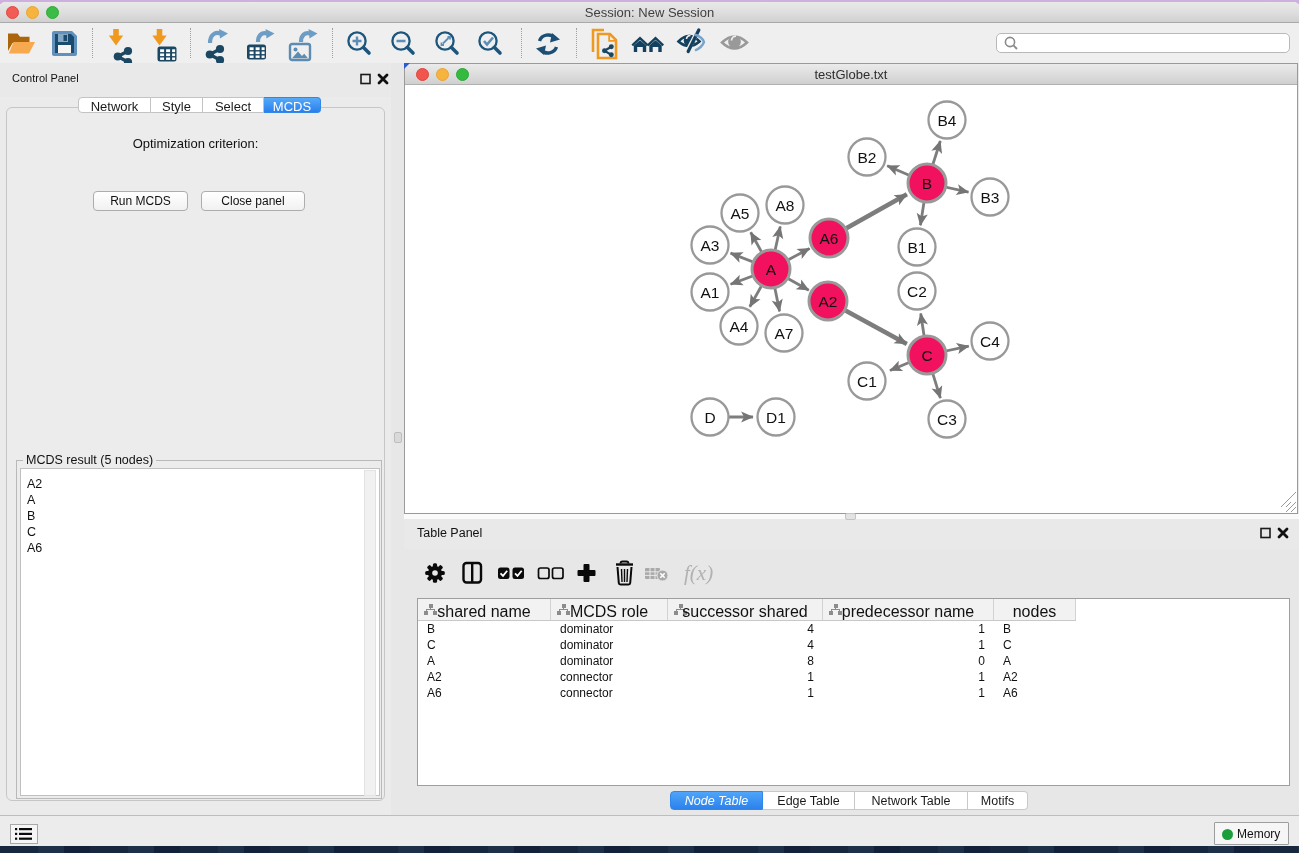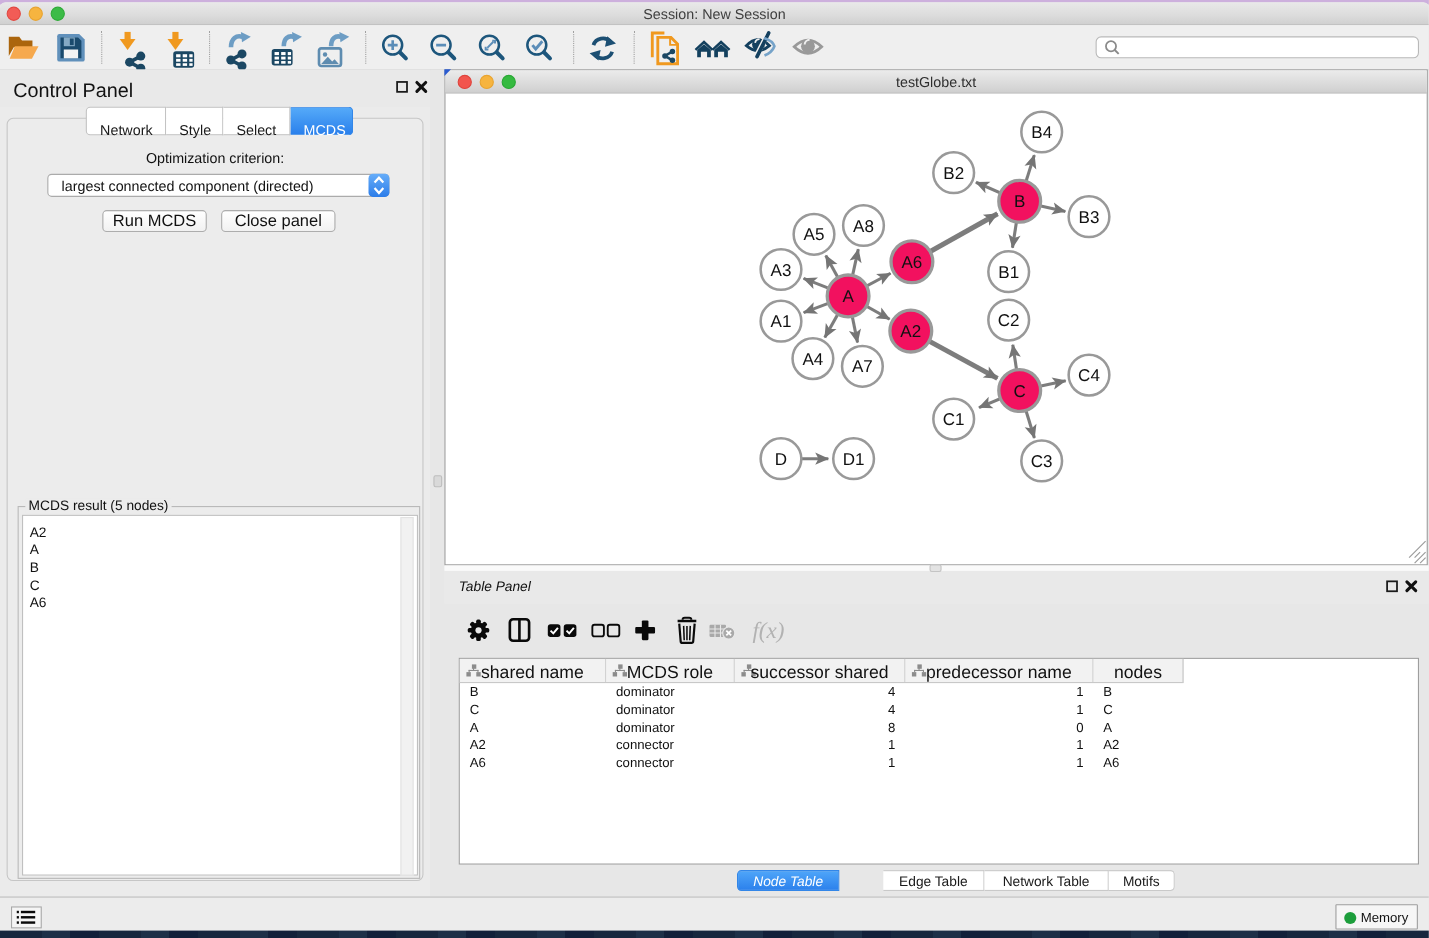--- a/index.html
+++ b/index.html
@@ -12,47 +12,47 @@
     background:linear-gradient(#e9e9e9,#dcdcdc 60%,#d0d0d0); border-bottom:1px solid #a9a9a9;
     border-radius:5px 5px 0 0; }
   #titlebar .title { position:absolute; left:0; right:0; top:3px; text-align:center; font-size:13px; color:#404040; }
   .tl { position:absolute; width:13px; height:13px; border-radius:50%; top:4px; }
   
   #toolbar { position:absolute; left:0; top:21px; width:1299px; height:41px; background:#efefef; border-bottom:1px solid #c2c2c2; }
   .vsep { position:absolute; top:5px; height:30px; width:0; border-left:1px dotted #a0a0a0; }
   #searchbox { position:absolute; left:996px; top:10px; width:294px; height:20px; background:#fff; border:1px solid #b9b9b9; border-radius:5px; }
   
   #cp-head { position:absolute; left:0; top:61px; width:391px; height:34px; background:#e9e9e9; }
-  #cp-head .t { position:absolute; left:12px; top:9px; font-size:18px; color:#111; }
+  #cp-head .t { position:absolute; left:12px; top:9px; font-size:11px; color:#111; }
   #cp-box { position:absolute; left:6px; top:105px; width:379px; height:694px; background:#ececec; border:1px solid #c6c6c6; border-radius:6px; }
   .tabrow { position:absolute; display:flex; height:19px; }
   .tabrow .tab { height:16px; line-height:18px; font-size:13px; text-align:center; color:#1a1a1a;
-     background:#fff; border:1px solid #c3c3c3; border-left:none; padding:12px; }
+     background:#fff; border:1px solid #c3c3c3; border-left:none; padding:0; }
   .tabrow .tab:first-child { border-left:1px solid #c3c3c3; border-radius:4px 0 0 4px; }
   .tabrow .tab:last-child { border-radius:0 4px 4px 0; }
   .tabrow .tab.sel { background:linear-gradient(#55aaf9,#2a80ec); color:#fff; border-color:#3286e8; }
   
   #dd { position:absolute; left:43px; top:156px; width:311px; height:21px; background:#fff; border:1px solid #ababab; border-radius:4px; }
   #dd .txt { position:absolute; left:12px; top:3px; font-size:13px; color:#111; }
   #dd .spin { position:absolute; right:-1px; top:-1px; width:19px; height:21px; border-radius:4px; background:linear-gradient(#66adf9,#2c7de9); }
   .btn { position:absolute; height:20px; background:linear-gradient(#ffffff,#f1f1f1); border:1px solid #adadad; border-radius:4px;
-     font-size:15px; color:#111; text-align:center; line-height:18px; }
+     font-size:12px; color:#111; text-align:center; line-height:18px; }
   
   #fs { position:absolute; left:16px; top:458px; width:366px; height:339px; border:1px solid #b9b9b9; }
   #fs .legend { position:absolute; left:6px; top:-8px; background:#ececec; padding:0 3px; font-size:12.5px; color:#111; }
   #fs .list { position:absolute; left:3px; top:7px; width:360px; height:328px; background:#fff; border:1px solid #c0c0c0; }
   #fs .sb { position:absolute; left:343px; top:1px; width:12px; height:326px; background:#f1f1f1; border:1px solid #e2e2e2; }
   #fs .it { position:absolute; left:6px; font-size:12.5px; color:#111; }
   
   #rightbg { position:absolute; left:391px; top:61px; width:908px; height:752px; background:#e7e7e7; }
   #netwin { position:absolute; left:404px; top:61px; width:894px; height:451px; background:#fff; border:1px solid #9a9a9a; }
   #net-tb { position:absolute; left:0; top:0; width:892px; height:21px; background:linear-gradient(#ebebeb,#d8d8d8 70%,#cfcfcf); border-bottom:1px solid #b0b0b0; }
   #net-tb .title { position:absolute; left:0; right:0; top:3px; text-align:center; font-size:13px; color:#2e2e2e; }
   
-  #tp-head { position:absolute; left:404px; top:517px; width:895px; height:30px; background:#e9e9e9;font-style:italic; }
+  #tp-head { position:absolute; left:404px; top:517px; width:895px; height:30px; background:#e9e9e9; }
   #tp-head .t { position:absolute; left:13px; top:7px; font-size:12.5px; color:#111; }
   #tbl { position:absolute; left:417px; top:596px; width:873px; height:188px; background:#fff; border:1px solid #9e9e9e; }
   #tbl .hdr { position:absolute; left:0; top:0; width:658px; height:22px; background:#f2f2f2; border-bottom:1px solid #c8c8c8; border-right:1px solid #d2d2d2; }
   .hcell { position:absolute; top:0; height:21px; border-right:1px solid #d2d2d2; }
   .hcell .lab { position:absolute; left:0; right:0; top:4px; text-align:center; font-size:16px; color:#111; }
   .cell { position:absolute; font-size:12px; color:#111; }
   .hico { position:absolute; left:6px; top:5px; width:13px; height:11px;
     background:
      linear-gradient(#8c8c8c,#8c8c8c) 4.5px 0/4px 4px,
      linear-gradient(#8c8c8c,#8c8c8c) 6px 3px/1px 3px,
@@ -261,29 +261,20 @@
     </svg>
   </div>
   <div id="cp-box"></div>
   <div class="tabrow" style="left:78px; top:95px;">
     <div class="tab" style="width:73px;">Network</div>
     <div class="tab" style="width:52px;">Style</div>
     <div class="tab" style="width:61px;">Select</div>
     <div class="tab sel" style="width:57px;">MCDS</div>
   </div>
   <div class="abs" style="left:6px; top:134px; width:379px; text-align:center; font-size:13px; color:#111;">Optimization criterion:</div>
-  <div id="dd">
-    <div class="txt">largest connected component (directed)</div>
-    <div class="spin">
-      <svg width="19" height="21" viewBox="0 0 19 21" style="position:absolute;left:0;top:0;">
-        <path d="M5.5 8 L9.5 3.5 L13.5 8" fill="none" stroke="#fff" stroke-width="2"></path>
-        <path d="M5.5 13 L9.5 17.5 L13.5 13" fill="none" stroke="#fff" stroke-width="2"></path>
-      </svg>
-    </div>
-  </div>
   <div class="btn" style="left:93px; top:189px; width:95px;">Run MCDS</div>
   <div class="btn" style="left:201px; top:189px; width:104px;">Close panel</div>
   <div id="fs">
     <div class="legend">MCDS result (5 nodes)</div>
     <div class="list">
       <div class="sb"></div>
       <div class="it" style="top:8px;">A2</div>
       <div class="it" style="top:24px;">A</div>
       <div class="it" style="top:40px;">B</div>
       <div class="it" style="top:56px;">C</div>
@@ -494,21 +485,21 @@
     <div class="cell" style="left:405px;top:71px;width:162px;text-align:right;">1</div>
     <div class="cell" style="left:585px;top:71px;">A2</div>
     <div class="cell" style="left:9px;top:87px;">A6</div>
     <div class="cell" style="left:142px;top:87px;">connector</div>
     <div class="cell" style="left:250px;top:87px;width:146px;text-align:right;">1</div>
     <div class="cell" style="left:405px;top:87px;width:162px;text-align:right;">1</div>
     <div class="cell" style="left:585px;top:87px;">A6</div>
   </div>
   <div class="seg" style="left:670px; top:789px;">
     <div class="s sel" style="width:93px;">Node Table</div>
-    <div class="s" style="width:92px;margin-left:40px;">Edge Table</div>
+    <div class="s" style="width:92px;">Edge Table</div>
     <div class="s" style="width:113px;">Network Table</div>
     <div class="s" style="width:60px;">Motifs</div>
   </div>
 
   <div id="statusbar">
     <div style="position:absolute;left:10px;top:8px;width:28px;height:20px;background:#f5f5f5;border:1px solid #a8a8a8;">
       <svg width="18" height="14" viewBox="0 0 18 14" style="position:absolute;left:4px;top:2px;">
         <g fill="#0a0a0a">
           <rect x="0" y="1" width="2.2" height="2.2"></rect>
             <rect x="4" y="1" width="13" height="2.2"></rect>

